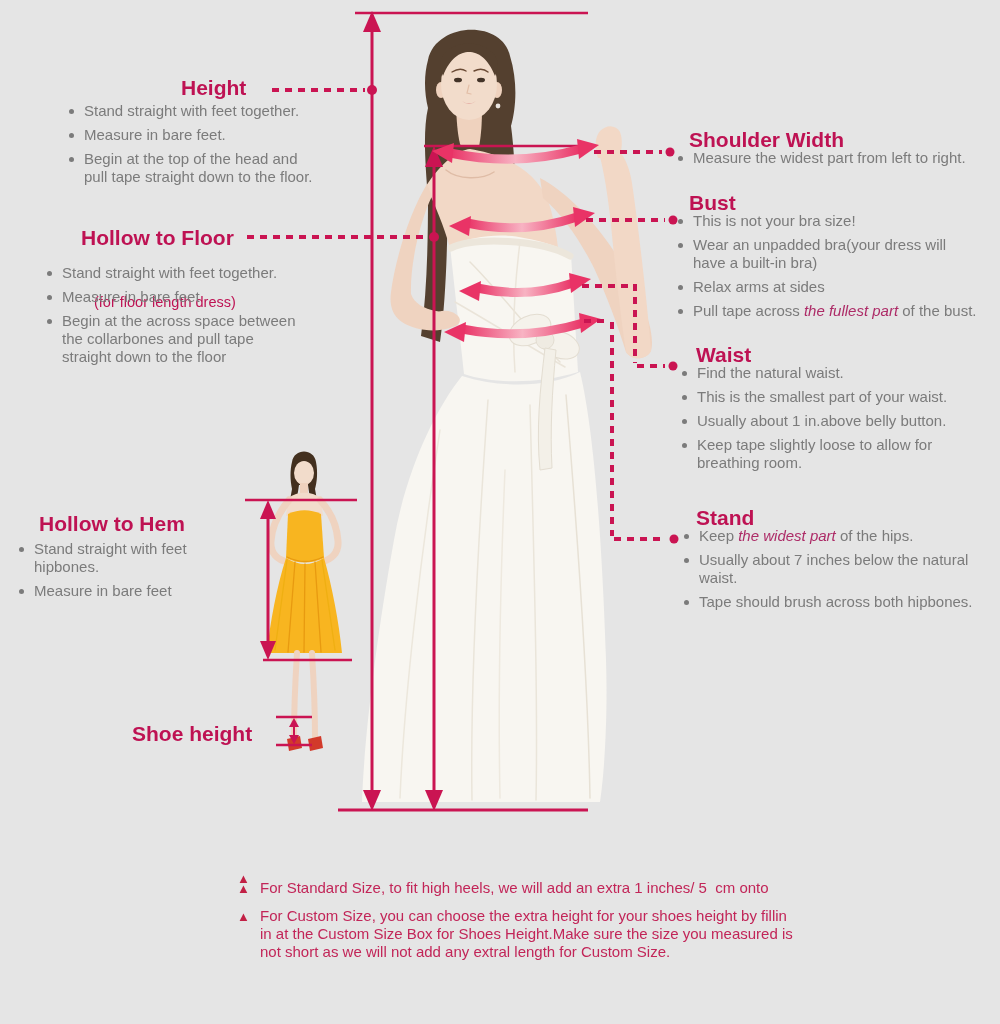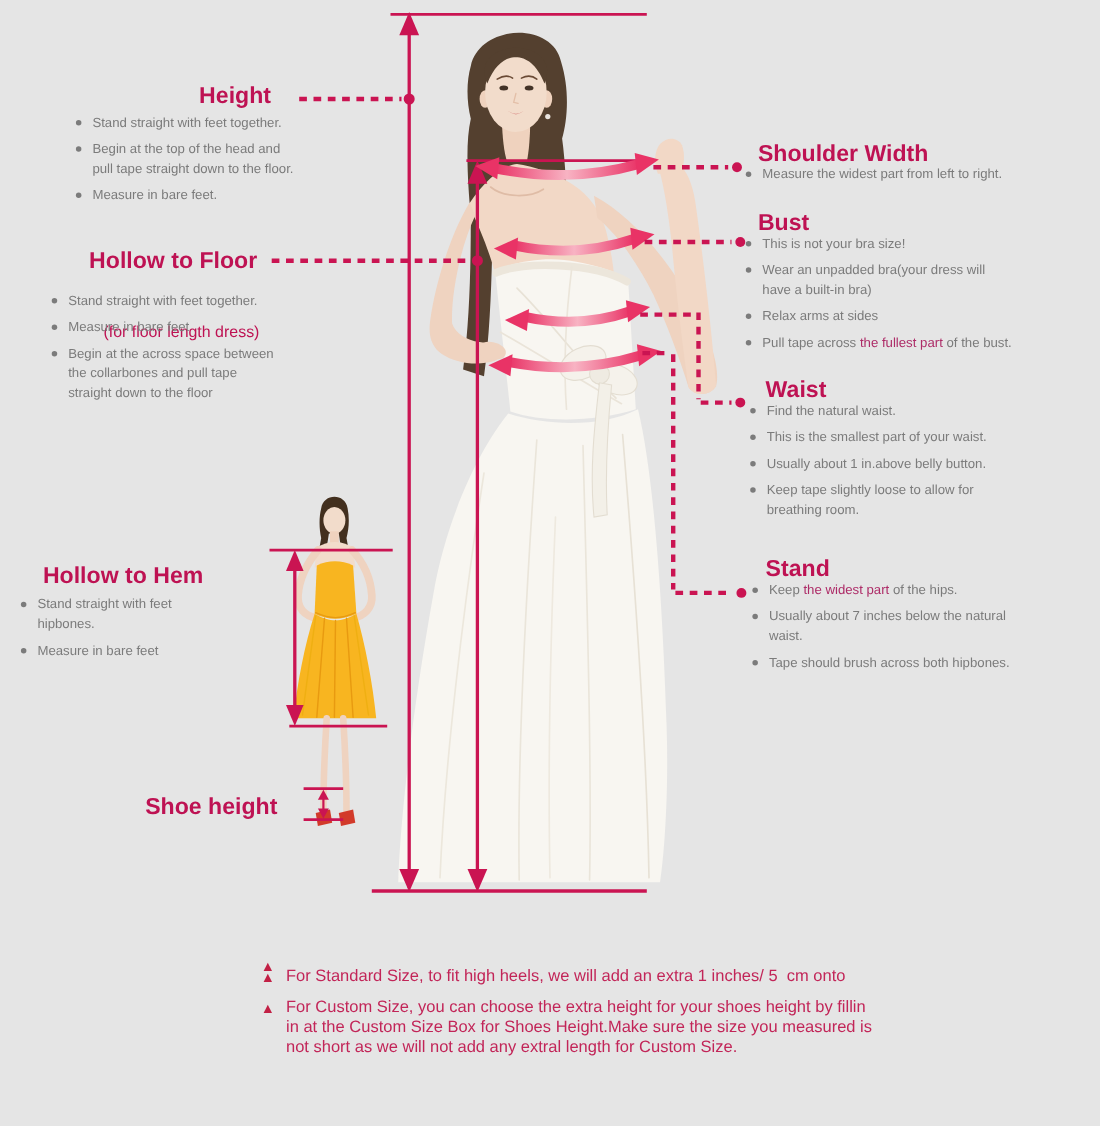--- a/index.html
+++ b/index.html
@@ -3,25 +3,25 @@
 <meta charset="utf-8">
 <style>
   html,body{margin:0;padding:0;background:#fff;}
   #canvas{position:relative;width:1000px;height:1024px;background:#e5e5e5;overflow:hidden;
           font-family:"Liberation Sans",sans-serif;padding-left:44px;}
   #fig{position:absolute;left:0;top:0;}
   .tblock{position:absolute;}
   .title{font-weight:bold;font-size:21px;color:var(--accent);white-space:nowrap;}
   .sub{font-weight:normal;font-size:14.5px;color:var(--accent);white-space:nowrap;margin-top:46px;}
   ul.blist{position:absolute;list-style:none;margin:0;padding:0;
-           font-size:12px;color:var(--text);}
+           font-size:15px;color:var(--text);}
   ul.blist li{position:relative;padding-left:20px;margin:0 0 6px 0;line-height:18px;white-space:pre-wrap;}
   ul.blist li::before{content:"";position:absolute;left:5px;top:7px;width:5px;height:5px;
            border-radius:50%;background:var(--text);}
-  .accent{color:var(--accent-inline);}
+  .accent{color:var(--accent-inline);font-style:italic;}
   ul.notes{position:absolute;list-style:none;margin:0;padding:0;font-size:15px;color:var(--note);}
   ul.notes li{position:relative;padding-left:23px;margin:0 0 10px 0;line-height:18px;white-space:pre-wrap;}
   ul.notes .tri{position:absolute;left:0;top:1px;font-size:13px;color:var(--triangle);}
   
   .mline{stroke:var(--line);fill:none;}
   .mdash{stroke:var(--line);fill:none;stroke-dasharray:7 6;stroke-width:4;}
   .mfill{fill:var(--line);}
   .fold{fill:none;stroke-linecap:round;}
   .rstop1{stop-color:var(--ribbon-end);}
   .rstop2{stop-color:var(--ribbon-mid);}
@@ -223,22 +223,22 @@
       <line class="mline" x1="294" y1="721" x2="294" y2="741" stroke-width="2"></line>
       <polygon class="mfill" points="294,718 289,727 299,727"></polygon>
       <polygon class="mfill" points="294,744 289,735 299,735"></polygon>
     </g>
   </g>
 </svg>
 
   <div class="tblock title" style="left:181px;top:76px">Height</div>
   <ul class="blist" style="left:64px;top:102px;width:270px">
       <li><span>Stand straight with feet together.</span></li>
+      <li><span>Measure in bare feet.</span></li>
       <li><span>Begin at the top of the head and</span><br><span>pull tape straight down to the floor.</span></li>
-      <li><span>Measure in bare feet.</span></li>
     </ul>
 
   <div class="tblock title" style="left:81px;top:226px">Hollow to Floor</div>
   <div class="tblock sub" style="left:94px;top:248px">(for floor length dress)</div>
   <ul class="blist" style="left:42px;top:264px;width:290px">
       <li><span>Stand straight with feet together.</span></li>
       <li><span>Measure in bare feet</span></li>
       <li><span>Begin at the across space between</span><br><span>the collarbones and pull tape</span><br><span>straight down to the floor</span></li>
     </ul>
 

